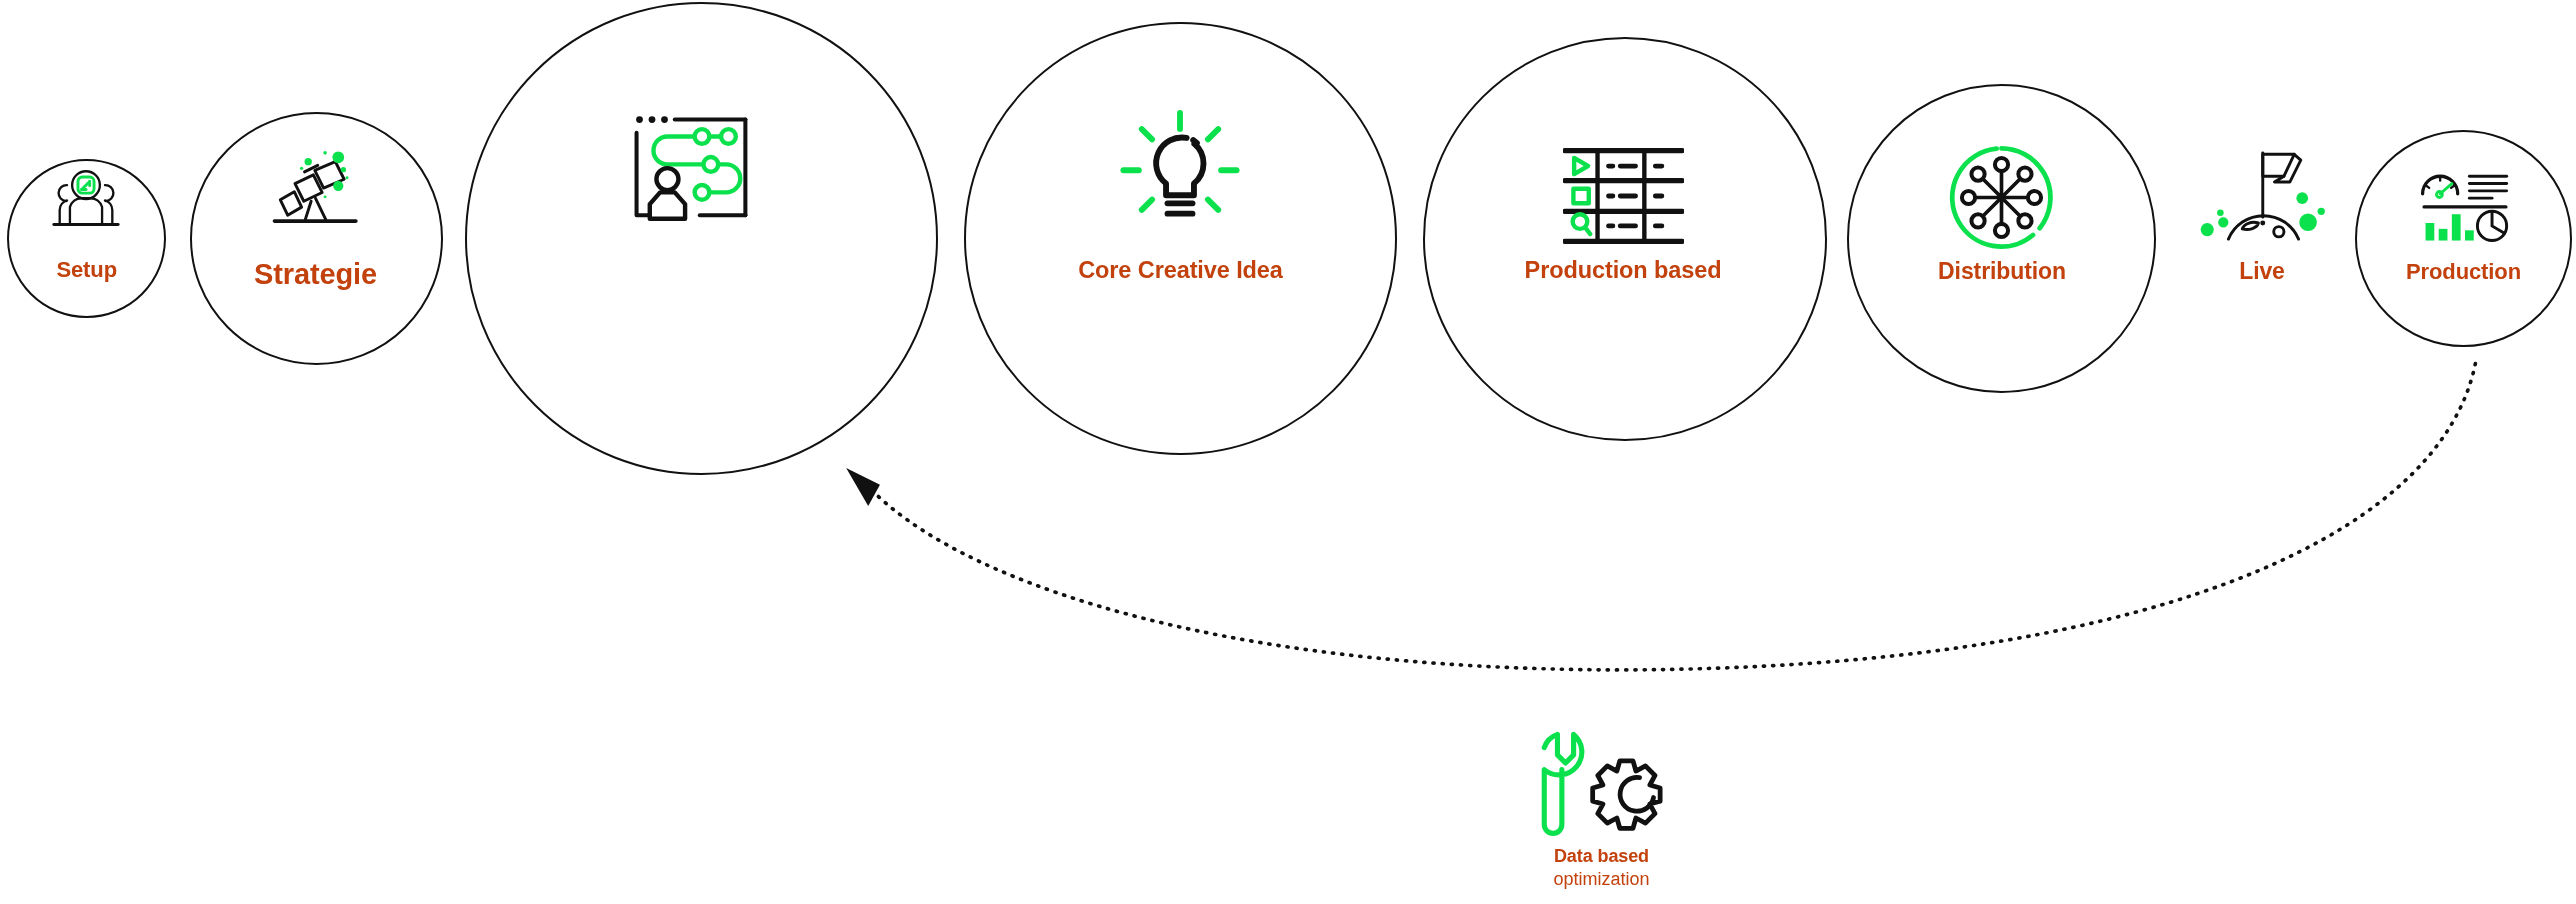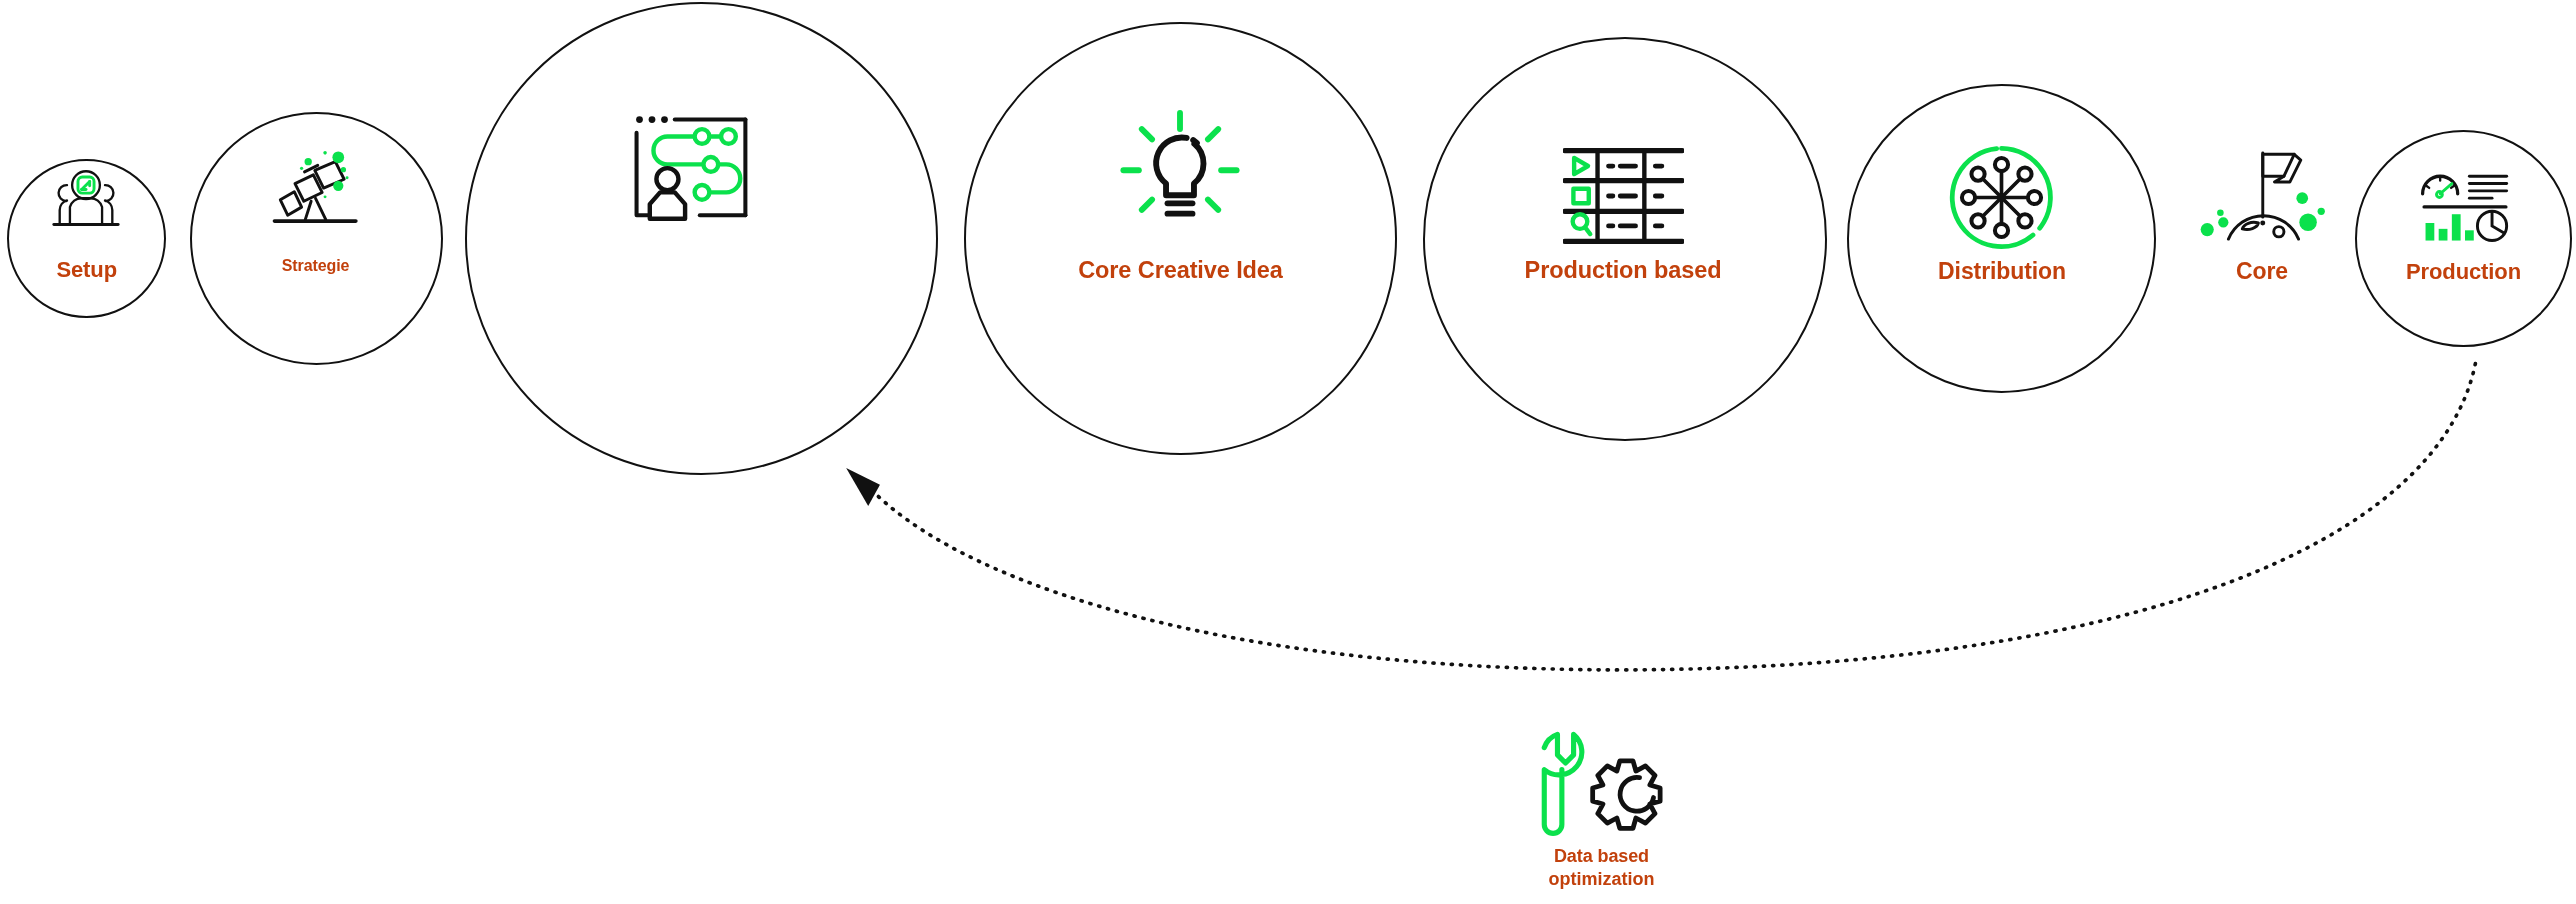--- a/index.html
+++ b/index.html
@@ -255,34 +255,34 @@
   <div class="icon-wrap" style="left:1534px; top:730px; width:132px; height:110px;">
     <svg viewBox="0 0 180 150" width="132" height="110">
       <path d="M14 24 a29 29 0 0 1 18 -18 V34 l11 11 l11 -11 V6 a29 29 0 1 1 -40 48 V129 a12 12 0 0 0 24 0 V54" fill="none" stroke="#0BE14C" stroke-width="7" stroke-linejoin="round" stroke-linecap="round"></path>
       <path d="M117 42 h18 l4 14 l13 -7 l13 13 l-7 13 l14 4 v18 l-14 4 l7 13 l-13 13 l-13 -7 l-4 14 h-18 l-4 -14 l-13 7 l-13 -13 l7 -13 l-14 -4 V79 l14 -4 l-7 -13 l13 -13 l13 7 Z" fill="none" stroke="#111" stroke-width="6.5" stroke-linejoin="round"></path>
       <path d="M144 65 a23 23 0 1 0 19 27" fill="none" stroke="#111" stroke-width="6.5" stroke-linecap="round"></path>
     </svg>
   </div>
 
   <div class="label" style="left:13.2px; top:257px; width:147px; font-size:22px;">Setup</div>
 
-  <div class="label" style="left:220px; top:257px; width:191px; font-size:16px;text-align:center;">Strategie</div>
+  <div class="label" style="left:220px; top:257px; width:191px; font-size:29px;text-align:center;">Strategie</div>
 
 
   <div class="label two-line" style="left:982px; top:256px; width:397px; font-size:23.5px;">
     <span>Core Creative Idea</span>
   </div>
 
   <div class="label" style="left:1476px; top:257px; width:294px; font-size:23.5px;">Production based</div>
 
   <div class="label" style="left:1888px; top:258px; width:228px; font-size:23px;">Distribution</div>
 
-  <div class="label" style="left:2196px; top:258px; width:132px; font-size:23px;">Core</div>
+  <div class="label" style="left:2196px; top:258px; width:132px; font-size:23px;">Live</div>
 
   <div class="label" style="left:2368px; top:259px; width:191px; font-size:22px;">Production</div>
 
   <div class="label two-line" style="left:1484px; top:845px; width:235px; font-size:18px; text-align:center;">
     <span>Data based</span>
-    <span class="sub" style="font-weight:700;text-align:center;">optimization</span>
+    <span class="sub" style="font-weight:400;text-align:center;">optimization</span>
   </div>
 
 </div>
 
 
 </body></html>

